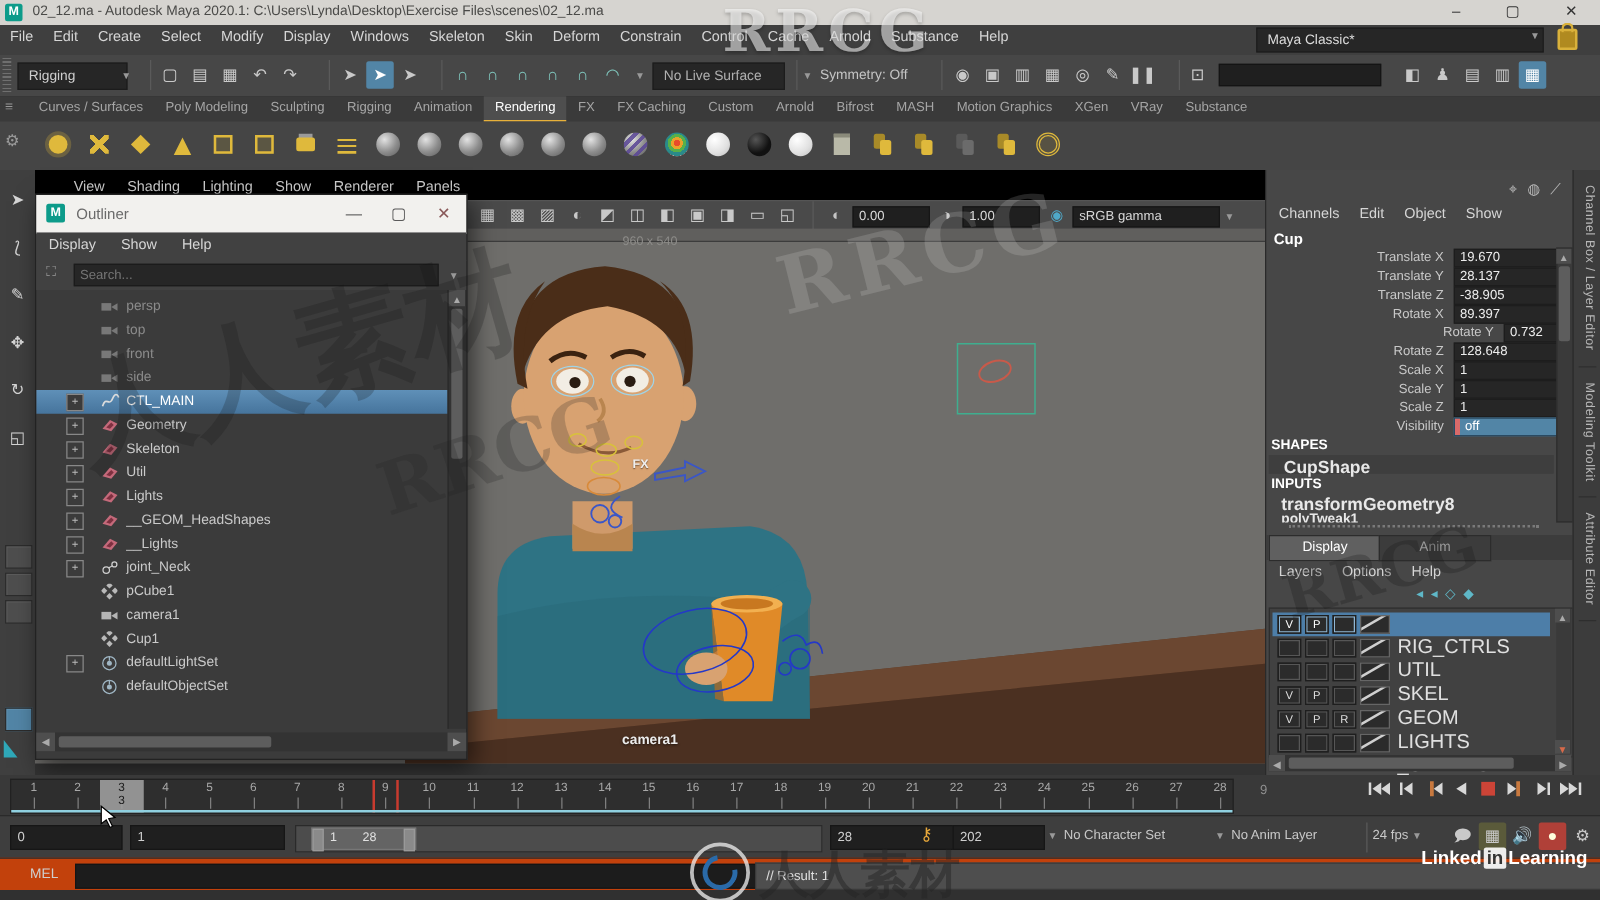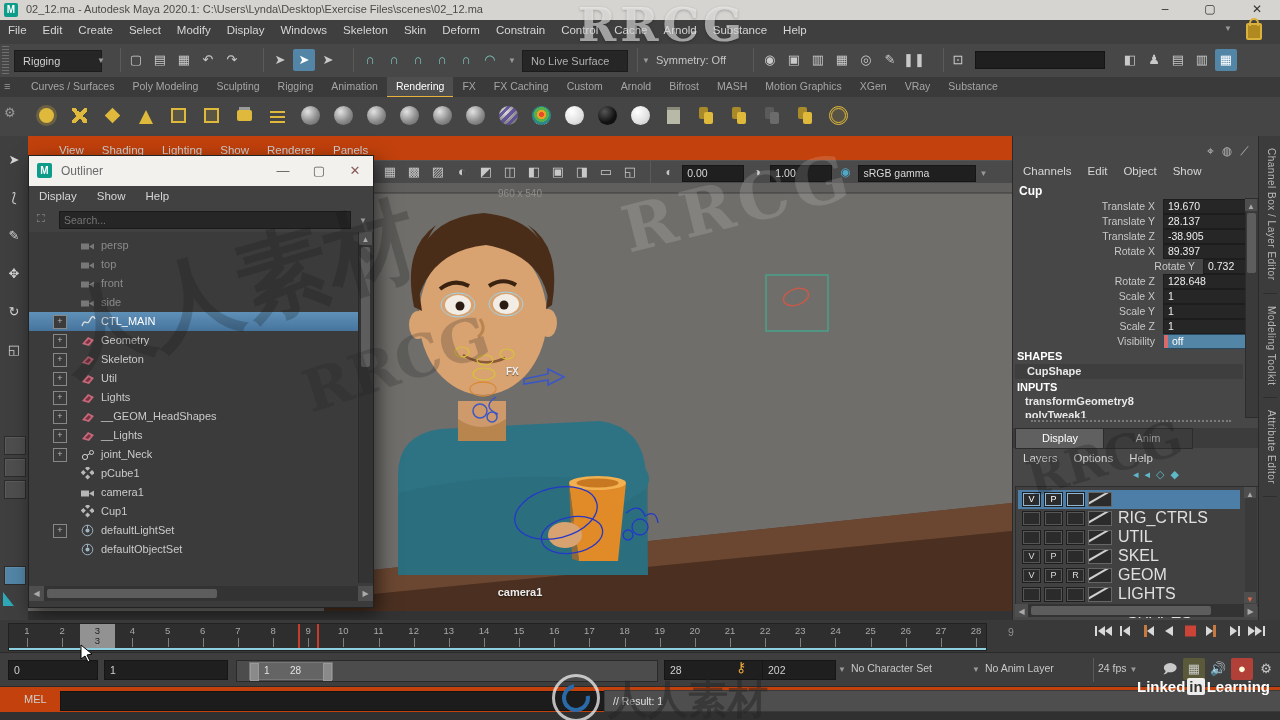--- a/index.html
+++ b/index.html
@@ -48,21 +48,21 @@
   .si-black i{border-radius:50%;inset:4px;background:radial-gradient(circle at 35% 30%,#555,#111 60%);}
   .si-file i{inset:5px 7px;background:#b9b9a8;border-top:3px solid #8a8a7a;}
   .si-pair i{inset:10px 7px 5px 11px;background:#dfb93c;border-radius:2px;box-shadow:-5px -5px 0 #a88a28;}
   .si-ghost i{inset:10px 7px 5px 11px;background:#6b6b6b;border-radius:2px;box-shadow:-5px -5px 0 #5a5a5a;}
   .si-dart i{inset:4px;border-radius:50%;border:3px double #dfb93c;background:rgba(223,185,60,.12);}
   
   #toolbox{left:0;top:136px;width:28px;height:484px;background:#3f3f3f;border-right:1px solid #2c2c2c;}
   .tool{position:absolute;left:4px;width:20px;height:20px;color:#d5d5d5;font-size:13px;text-align:center;line-height:20px;}
   .laybtn{position:absolute;left:4px;width:20px;height:17px;background:#4e4e4e;border:1px solid #2c2c2c;box-shadow:inset 1px 1px 0 rgba(255,255,255,.08);}
   .laybtn.hl{background:#5285a6;}
-  #viewpanel{left:28px;top:136px;width:984px;height:484px;background:#c2410c;}
+  #viewpanel{left:28px;top:136px;width:984px;height:484px;background:#000000;}
   #vpmenu{left:22px;top:5px;white-space:nowrap;}
   #vpmenu .mitem{padding:3px 9px;color:#d0d0d0;}
   #vptoolbar{left:0;top:24px;width:984px;height:23px;background:#4a4a4a;border-top:1px solid #555;border-bottom:1px solid #303030;white-space:nowrap;}
   .vti{display:inline-block;width:20px;height:19px;margin-top:1px;text-align:center;line-height:19px;color:#c5c5c5;font-size:12px;}
   .vfield{display:inline-block;width:52px;height:15px;background:#1f1f1f;border:1px solid #161616;color:#d8d8d8;font-size:10.5px;line-height:15px;padding:0 4px;vertical-align:middle;}
   #canvas{left:0;top:47px;width:984px;height:428px;background:#6f6e6b;overflow:hidden;}
   #rez{left:402px;top:5px;width:180px;text-align:center;color:#8d8c89;font-size:10px;}
   #cam1{left:0;bottom:13px;width:984px;text-align:center;color:#ececec;font-weight:bold;font-size:11px;text-shadow:0 1px 2px rgba(0,0,0,.6);}
   #fxlabel{left:478px;top:183px;color:#f0f0f0;font-weight:bold;font-size:10px;text-shadow:0 1px 1px rgba(0,0,0,.5);}
   
@@ -90,21 +90,21 @@
   .thumb{position:absolute;background:#5d5d5d;border-radius:2px;}
   
   #chpanel{left:1012px;top:136px;width:246px;height:484px;background:#474747;border-left:1px solid #2a2a2a;}
   #ch-menu .mitem{padding:3px 8px;}
   .attr-row{position:absolute;height:15px;}
   .attr-label{position:absolute;left:14px;width:128px;text-align:right;color:#c8c8c8;font-size:10.5px;line-height:15px;}
   .vbox{position:absolute;left:150px;width:76px;height:13px;background:#262626;border:1px solid #1d1d1d;color:#ededed;font-size:10.5px;line-height:13px;padding:0 4px;}
   .vbox.hl{background:#5285a6;color:#fff;border-color:#2a4a62;}
   .vbox.hl::before{content:"";position:absolute;left:0;top:0;width:4px;height:13px;background:#d86a6a;}
   .chhead{position:absolute;left:4px;color:#fff;font-weight:bold;font-size:11px;}
-  .chitem{position:absolute;left:12px;color:#e8e8e8;font-weight:bold;font-size:11px;}
+  .chitem{position:absolute;left:12px;color:#e8e8e8;font-weight:bold;font-size:14px;}
   .ltab{position:absolute;top:0;width:88px;height:19px;text-align:center;line-height:19px;color:#9a9a9a;background:#3c3c3c;border:1px solid #2c2c2c;}
   .ltab.active{background:#606060;color:#fff;}
   .lrow{position:absolute;left:2px;width:222px;height:19px;}
   .lrow.sel{background:#4d7ea8;}
   .lbox{position:absolute;top:2px;width:17px;height:13px;background:#2b2b2b;border:1px solid #1e1e1e;box-shadow:inset 0 0 0 1px #565656;color:#ddd;font-size:9px;text-align:center;line-height:13px;}
   .lrow.sel .lbox{box-shadow:inset 0 0 0 1px #8fb6d4;color:#fff;}
   .swatch{position:absolute;left:70px;top:2px;width:22px;height:13px;background:#2b2b2b;border:1px solid #666;overflow:hidden;}
   .swatch::after{content:"";position:absolute;left:-3px;top:11px;width:32px;height:2px;background:#cfcfcf;transform:rotate(-30deg);transform-origin:left center;}
   .lname{position:absolute;left:100px;top:18px;color:#e0e0e0;font-size:16px;line-height:19px;}
   #sidetabs{left:1258px;top:136px;width:22px;height:484px;background:#3c3c3c;border-left:1px solid #2a2a2a;}
@@ -158,20 +158,21 @@
     <div class="mico abs">M</div>
     <div class="ttl abs">02_12.ma - Autodesk Maya 2020.1: C:\Users\Lynda\Desktop\Exercise Files\scenes\02_12.ma</div>
     <div class="winbtn abs" style="right:100px;">–</div>
     <div class="winbtn abs" style="right:55px;">▢</div>
     <div class="winbtn abs" style="right:8px;">✕</div>
   </div>
 
   <div id="menubar" class="abs">
     <span><span class="mitem">File</span><span class="mitem">Edit</span><span class="mitem">Create</span><span class="mitem">Select</span><span class="mitem">Modify</span><span class="mitem">Display</span><span class="mitem">Windows</span><span class="mitem">Skeleton</span><span class="mitem">Skin</span><span class="mitem">Deform</span><span class="mitem">Constrain</span><span class="mitem">Control</span><span class="mitem">Cache</span><span class="mitem">Arnold</span><span class="mitem">Substance</span><span class="mitem">Help</span></span>
     <span id="workspace-label" class="abs">Workspace :</span>
+    <span id="workspace-box" class="abs">Maya Classic*</span>
     <span id="workspace-arrow" class="abs darr">▼</span>
     <span id="lockico" class="abs"></span>
   </div>
 
   <div id="statusline" class="abs">
     <div class="grip abs" style="left:2px;"></div>
     <div class="dropbox abs" style="left:14px;top:6px;width:78px;padding-left:8px;">Rigging</div>
     <div class="abs darr" style="left:97px;top:12px;">▼</div>
     <span class="sep abs" style="left:115px;top:4px;"></span>
     <span class="abs" style="left:124px;top:5px;"><span class="ti  ">▢</span><span class="ti  ">▤</span><span class="ti  ">▦</span><span class="ti  ">↶</span><span class="ti  ">↷</span></span>

